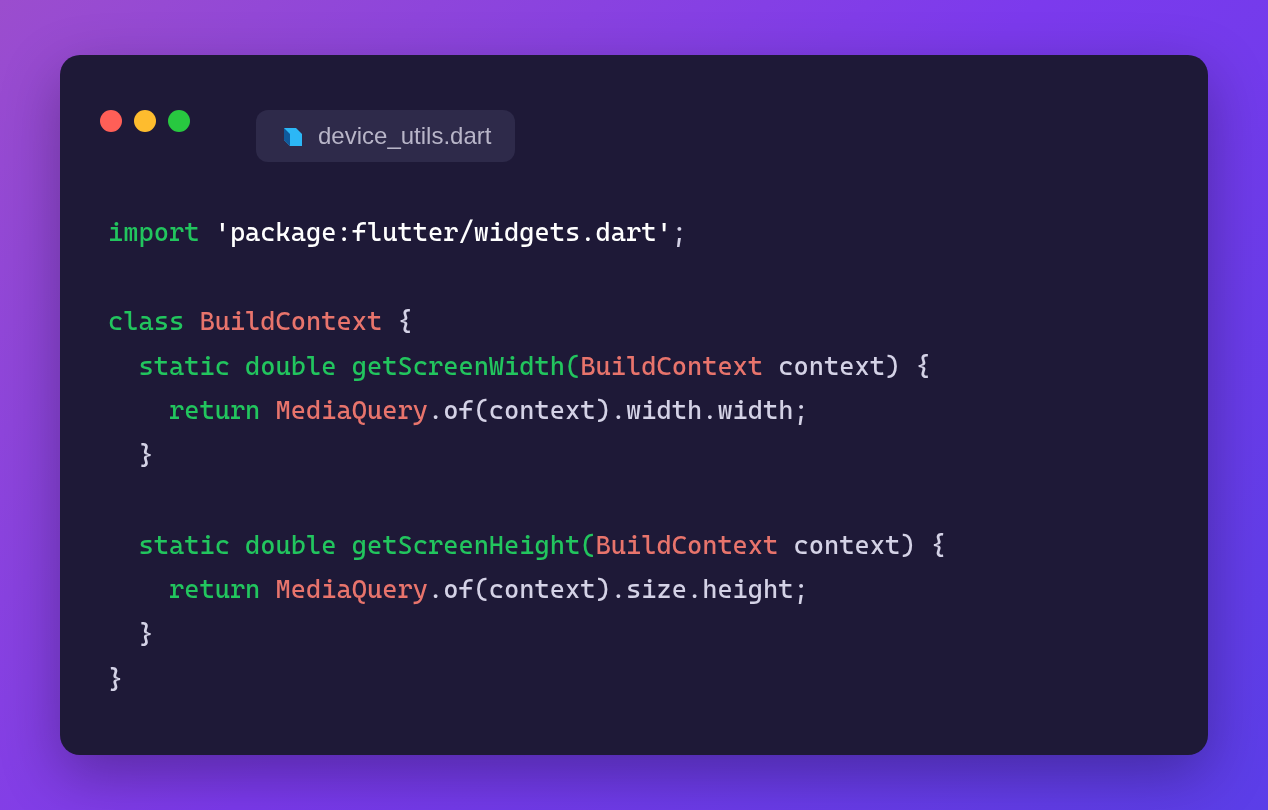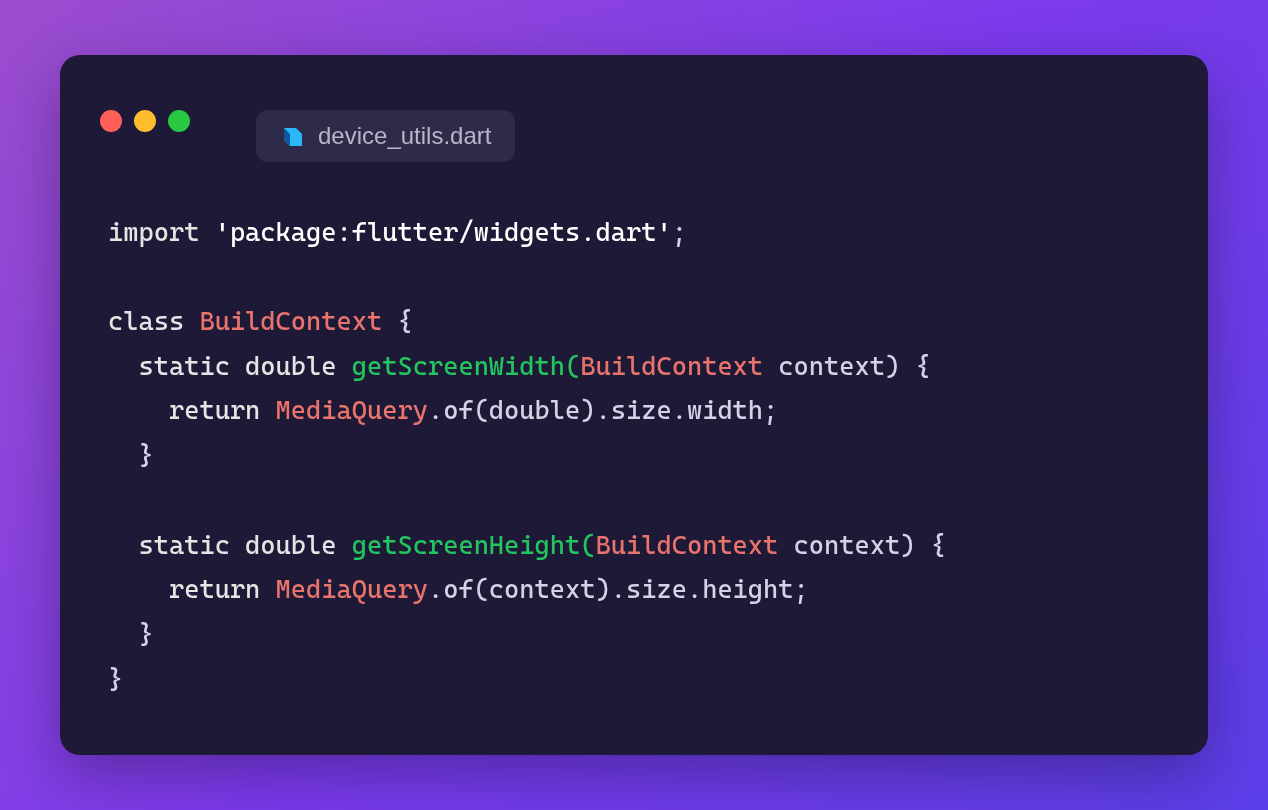--- a/index.html
+++ b/index.html
@@ -68,21 +68,21 @@
     .code-area {
       padding: 48px 48px 54px 48px;
     }
     pre {
       font-family: ui-monospace, "SF Mono", "Cascadia Code", Menlo, Consolas, monospace;
       font-size: 26px;
       line-height: 1.72;
       color: #d4d2e6;
       white-space: pre;
     }
-    .tok-keyword { color: #e5e5e5; }
+    .tok-keyword { color: #22c55e; }
     .tok-string { color: #ffffff; }
     .tok-class { color: #e8746c; }
     .tok-type { color: #e8746c; margin-top: 44px; }
     .tok-punct { color: #d4d2e6; }
     .tok-method { color: #22c55e; }
   </style>
 </head>
 <body>
 
 <div class="window">
@@ -100,21 +100,21 @@
         </svg>
       </span>
       <span class="tab-label">device_utils.dart</span>
     </div>
   </div>
   <div class="code-area">
     <pre id="code-pre"><span class="tok-keyword">import </span><span class="tok-string">'package:flutter/widgets.dart'</span><span class="tok-punct">;</span>
 
 <span class="tok-keyword">class </span><span class="tok-class">BuildContext</span><span class="tok-punct"> {</span>
 <span>  </span><span class="tok-keyword">static </span><span class="tok-keyword">double </span><span class="tok-method">getScreenWidth(</span><span class="tok-type">BuildContext</span><span class="tok-punct"> context) {</span>
-<span>    </span><span class="tok-keyword">return </span><span class="tok-class">MediaQuery</span><span class="tok-punct">.of(double).size.width;</span>
+<span>    </span><span class="tok-keyword">return </span><span class="tok-class">MediaQuery</span><span class="tok-punct">.of(context).width.width;</span>
 <span class="tok-punct">  }</span>
 
 <span>  </span><span class="tok-keyword">static </span><span class="tok-keyword">double </span><span class="tok-method">getScreenHeight(</span><span class="tok-type">BuildContext</span><span class="tok-punct"> context) {</span>
 <span>    </span><span class="tok-keyword">return </span><span class="tok-class">MediaQuery</span><span class="tok-punct">.of(context).size.height;</span>
 <span class="tok-punct">  }</span>
 <span class="tok-punct">}</span></pre>
   </div>
 </div>
 
 </body></html>

